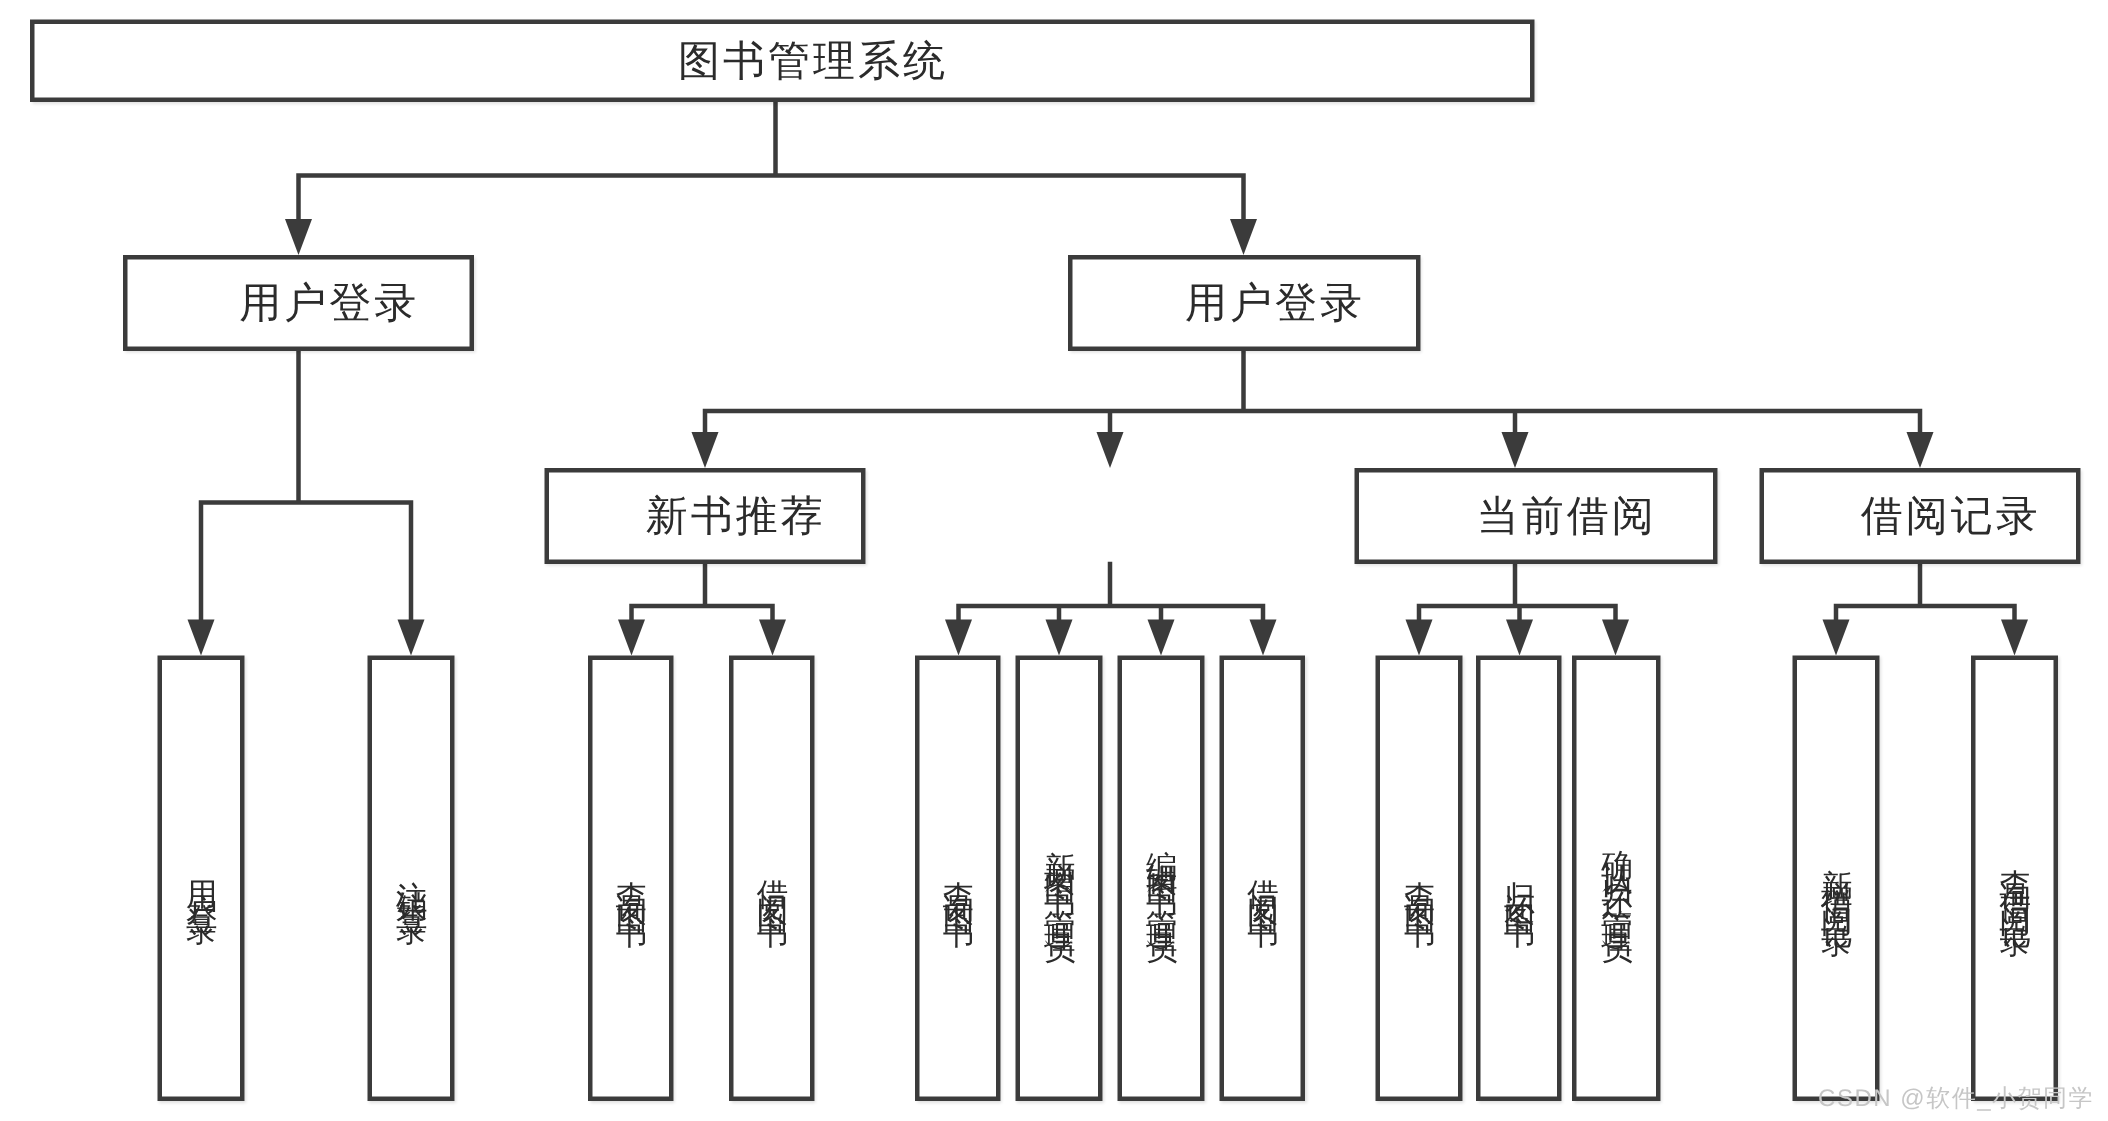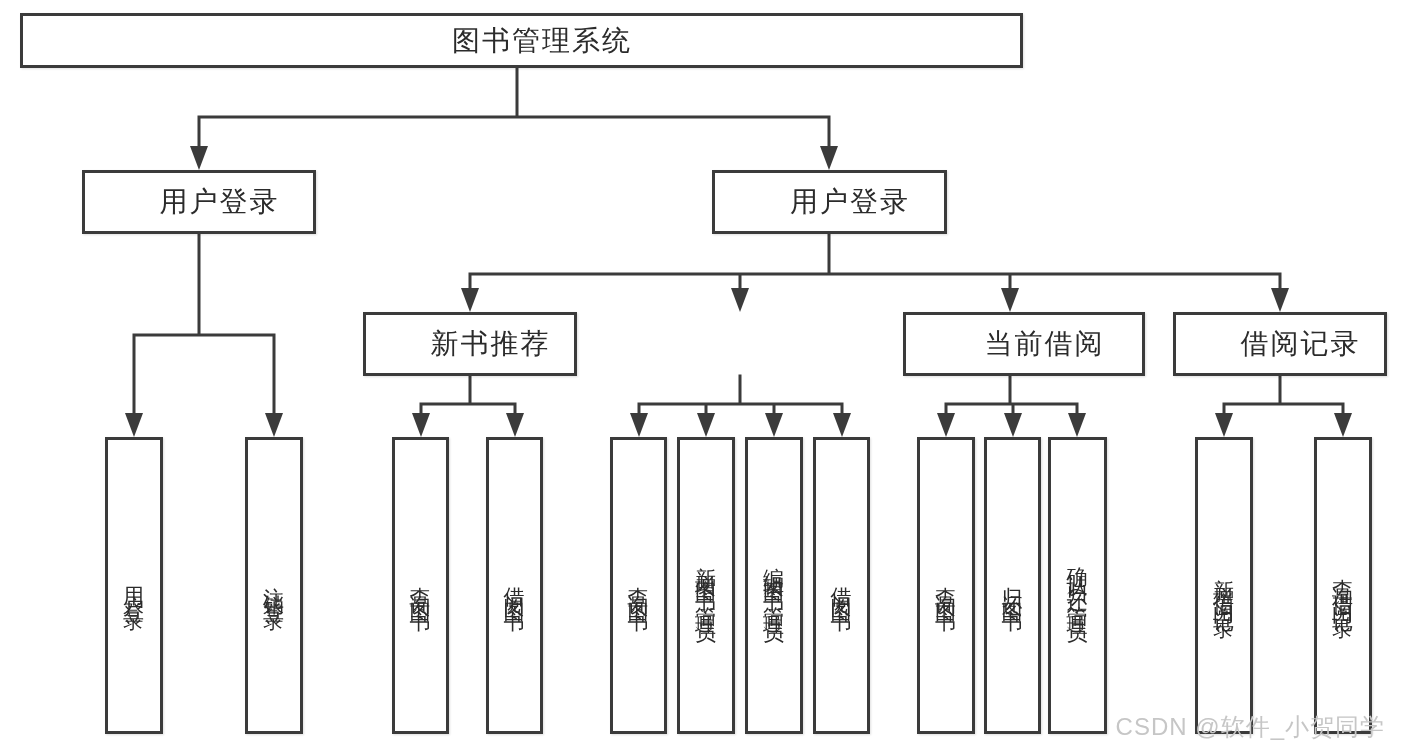--- a/index.html
+++ b/index.html
@@ -41,23 +41,23 @@
   .leaf span{
     writing-mode:vertical-rl;
     text-orientation:mixed;
     font-size:21px;
     letter-spacing:8px;
     line-height:1;
     color:var(--text);
   }
   .watermark{
     position:absolute;
-    right:20px;bottom:4px;
+    right:9px;bottom:4px;
     color:var(--wm);
-    font-size:24px;
+    font-size:16px;
     letter-spacing:1px;
     white-space:nowrap;
   }
 </style>
 </head>
 <body>
 
 <div class="canvas">
 
   <svg class="wires" viewBox="0 0 1405 747" xmlns="http://www.w3.org/2000/svg">

